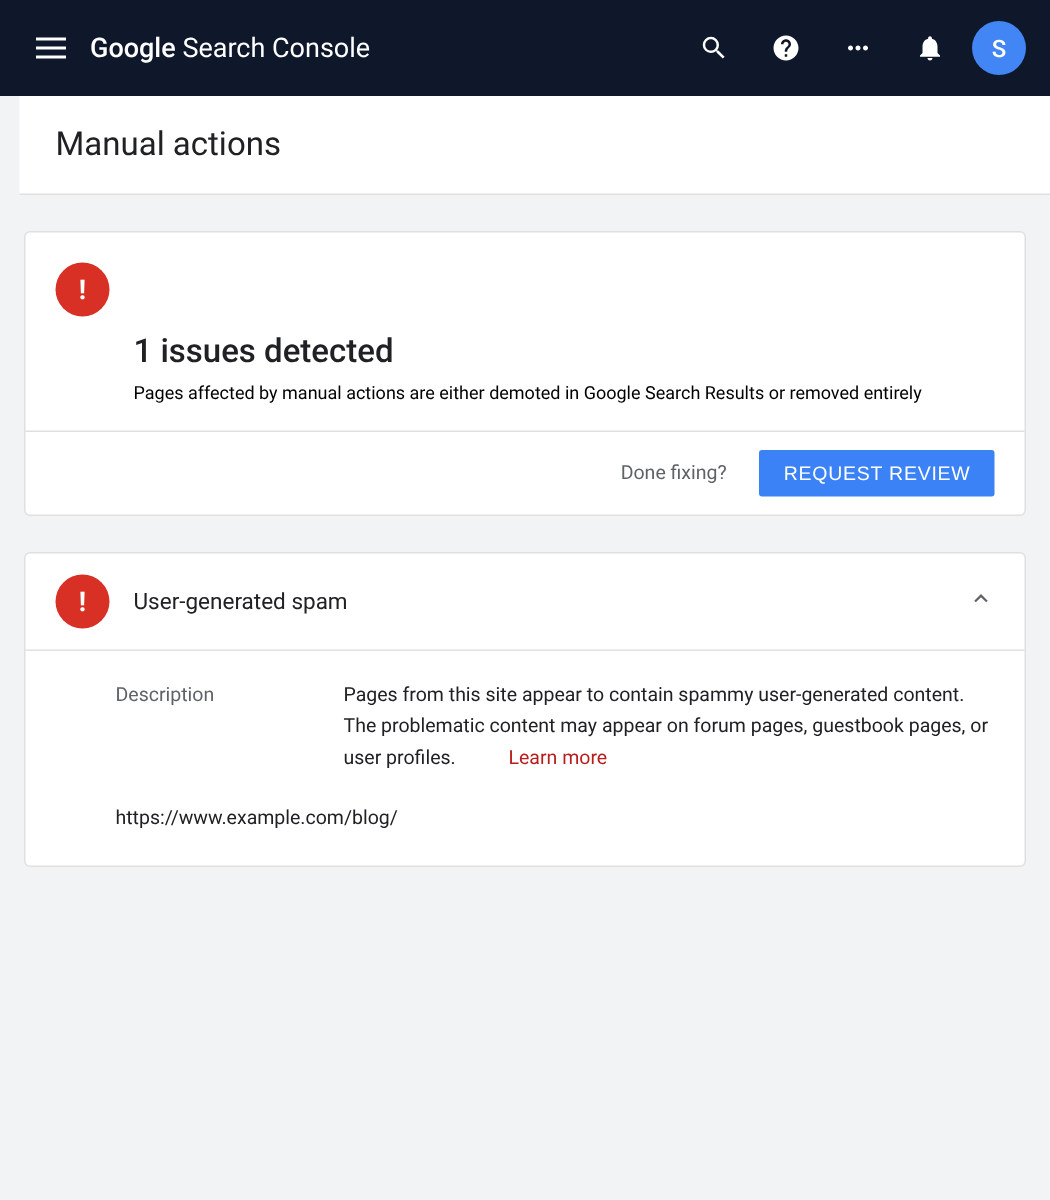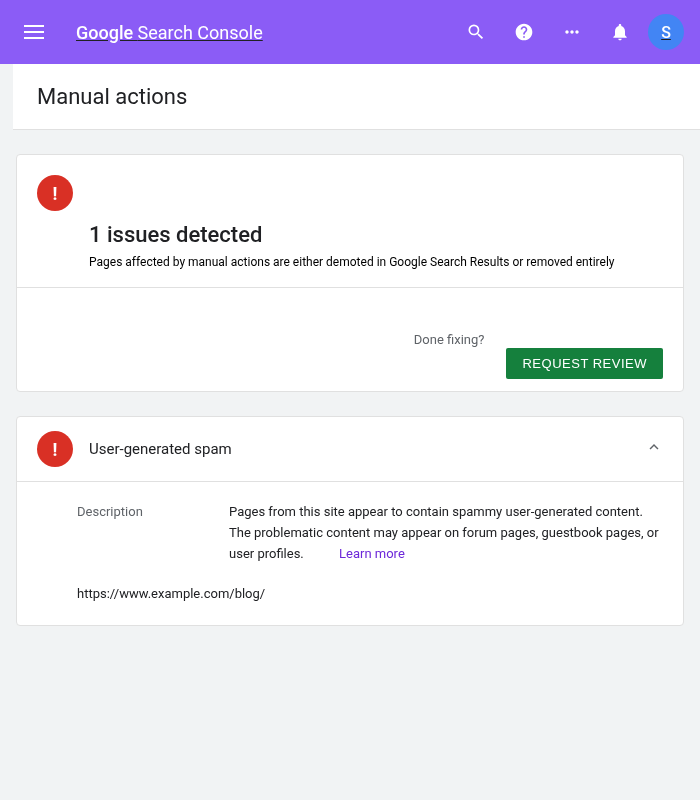--- a/index.html
+++ b/index.html
@@ -7,27 +7,26 @@
       font-family: 'Roboto', Arial, sans-serif;
       background: #f1f3f4;
       width: 700px;
       min-height: 800px;
       color: #202124;
       font-size: 14px;
     }
 
     
     .topbar {
-      background: #8b5cf6;
+      background: #0f172a;
       display: flex;
       align-items: center;
       padding: 0 16px;
       height: 64px;
-      gap: 24px;
-      text-decoration: underline;
+      gap: 8px;
     }
     .topbar-menu-icon {
       color: #fff;
       font-size: 20px;
       cursor: pointer;
       display: flex;
       flex-direction: column;
       gap: 4px;
       padding: 8px;
     }
@@ -139,31 +138,30 @@
       display: flex;
       align-items: center;
       justify-content: flex-end;
       gap: 22px;
     }
     .done-fixing-text {
       color: #5f6368;
       font-size: 13px;
     }
     .request-review-btn {
-      background: #15803d;
+      background: #3b82f6;
       color: #fff;
       border: none;
       padding: 8px 16px;
       font-size: 13px;
       font-weight: 500;
       letter-spacing: 0.5px;
       cursor: pointer;
       border-radius: 2px;
       text-transform: uppercase;
-      margin-top: 48px;
     }
 
     
     .detected-issues-label {
       font-size: 13px;
       color: #5f6368;
       margin-bottom: 12px;
       padding-left: 4px;
     }
 
@@ -209,21 +207,21 @@
       font-size: 13px;
       padding-top: 2px;
     }
     .detail-value {
       font-size: 13px;
       color: #202124;
       line-height: 1.6;
       flex: 1;
     }
     .learn-more-link {
-      color: #6d28d9;
+      color: #b91c1c;
       text-decoration: none;
       cursor: pointer;
       padding-left: 32px;
     }
   </style>
 </head>
 <body>
 
 <header class="topbar">
   <div class="topbar-menu-icon">

